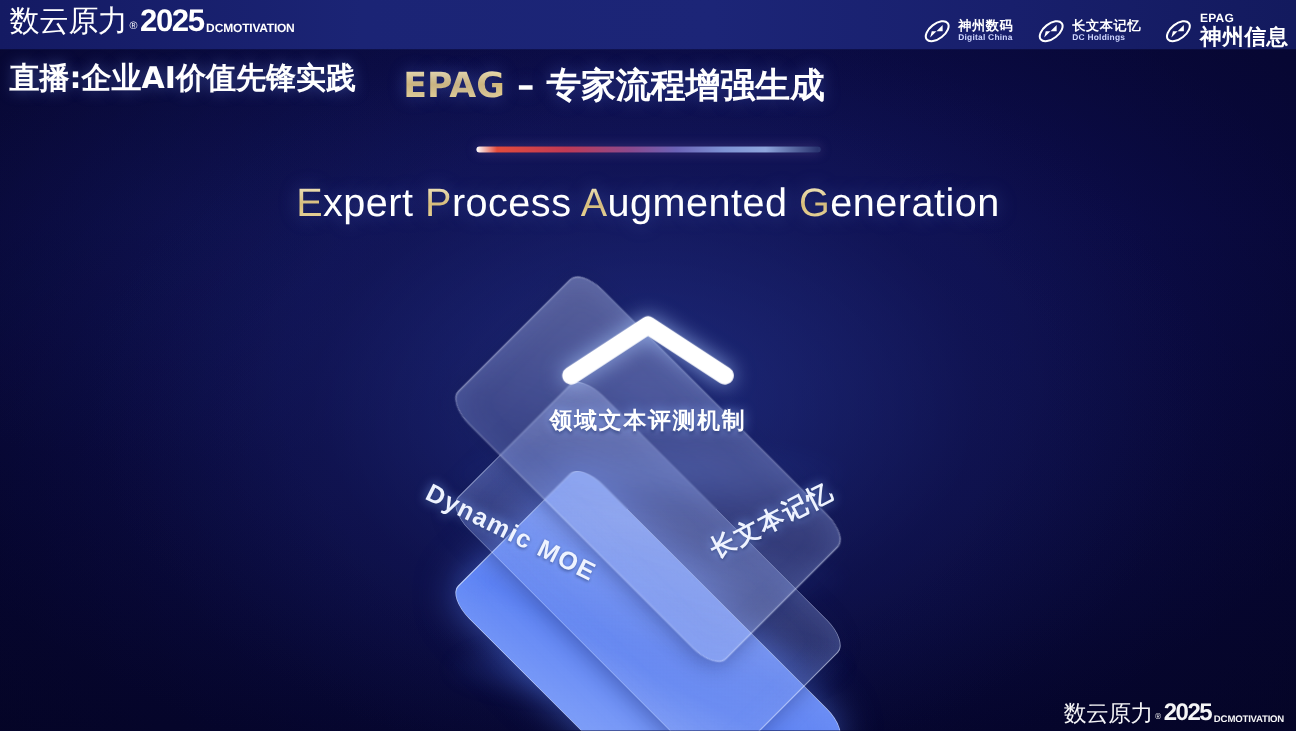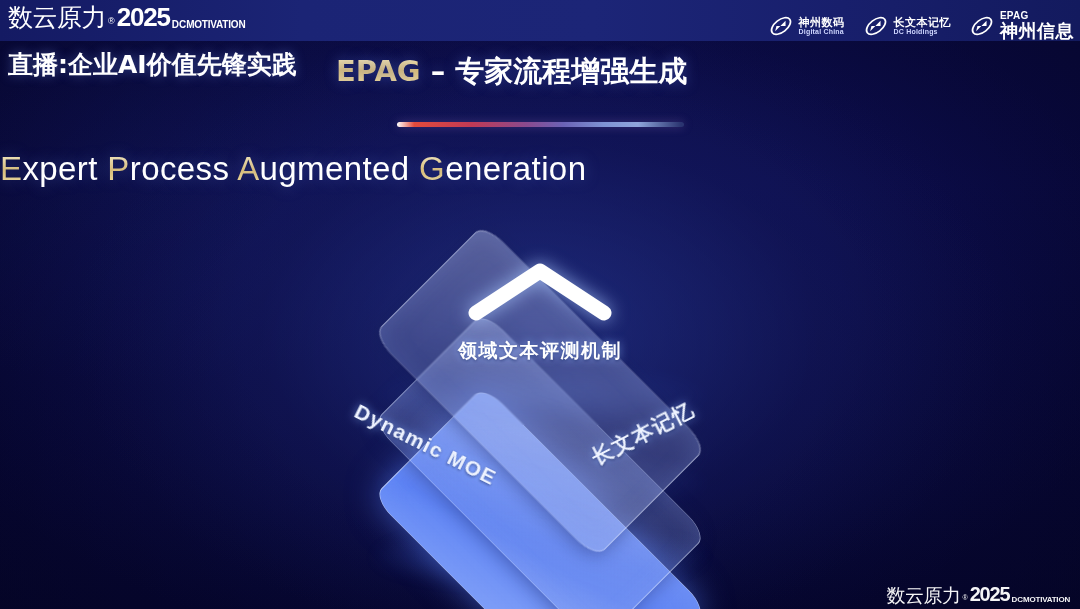--- a/index.html
+++ b/index.html
@@ -84,21 +84,21 @@
 
   #divider{
     position:absolute; left:397px; top:122px; width:287px; height:5px; z-index:17;
     border-radius:3px;
     background:linear-gradient(90deg,#ffffff 0%,#e34b3c 6%,#c03a55 26%,#8a4a8e 45%,#6b63b6 58%,#7e93d4 72%,#8fa6dc 84%,#2a3470 99%);
     box-shadow:0 0 10px rgba(160,120,200,0.35);
   }
 
   #subtitle{
     position:absolute; left:0; right:0; top:150px; z-index:18;
-    text-align:left; white-space:nowrap;
+    text-align:center; white-space:nowrap;
     font-size:33px; letter-spacing:0.4px;
     font-family:"Liberation Sans",sans-serif;
     text-shadow:0 0 16px rgba(110,140,240,0.40);
   }
   #subtitle .cap{
     color:#e9cf86;
     background:linear-gradient(180deg,#fff6cf 0%,#e2c270 55%,#f4e2a4 100%);
     -webkit-background-clip:text; background-clip:text; -webkit-text-fill-color:transparent;
   }
   #subtitle .rest{ color:#ffffff; }

